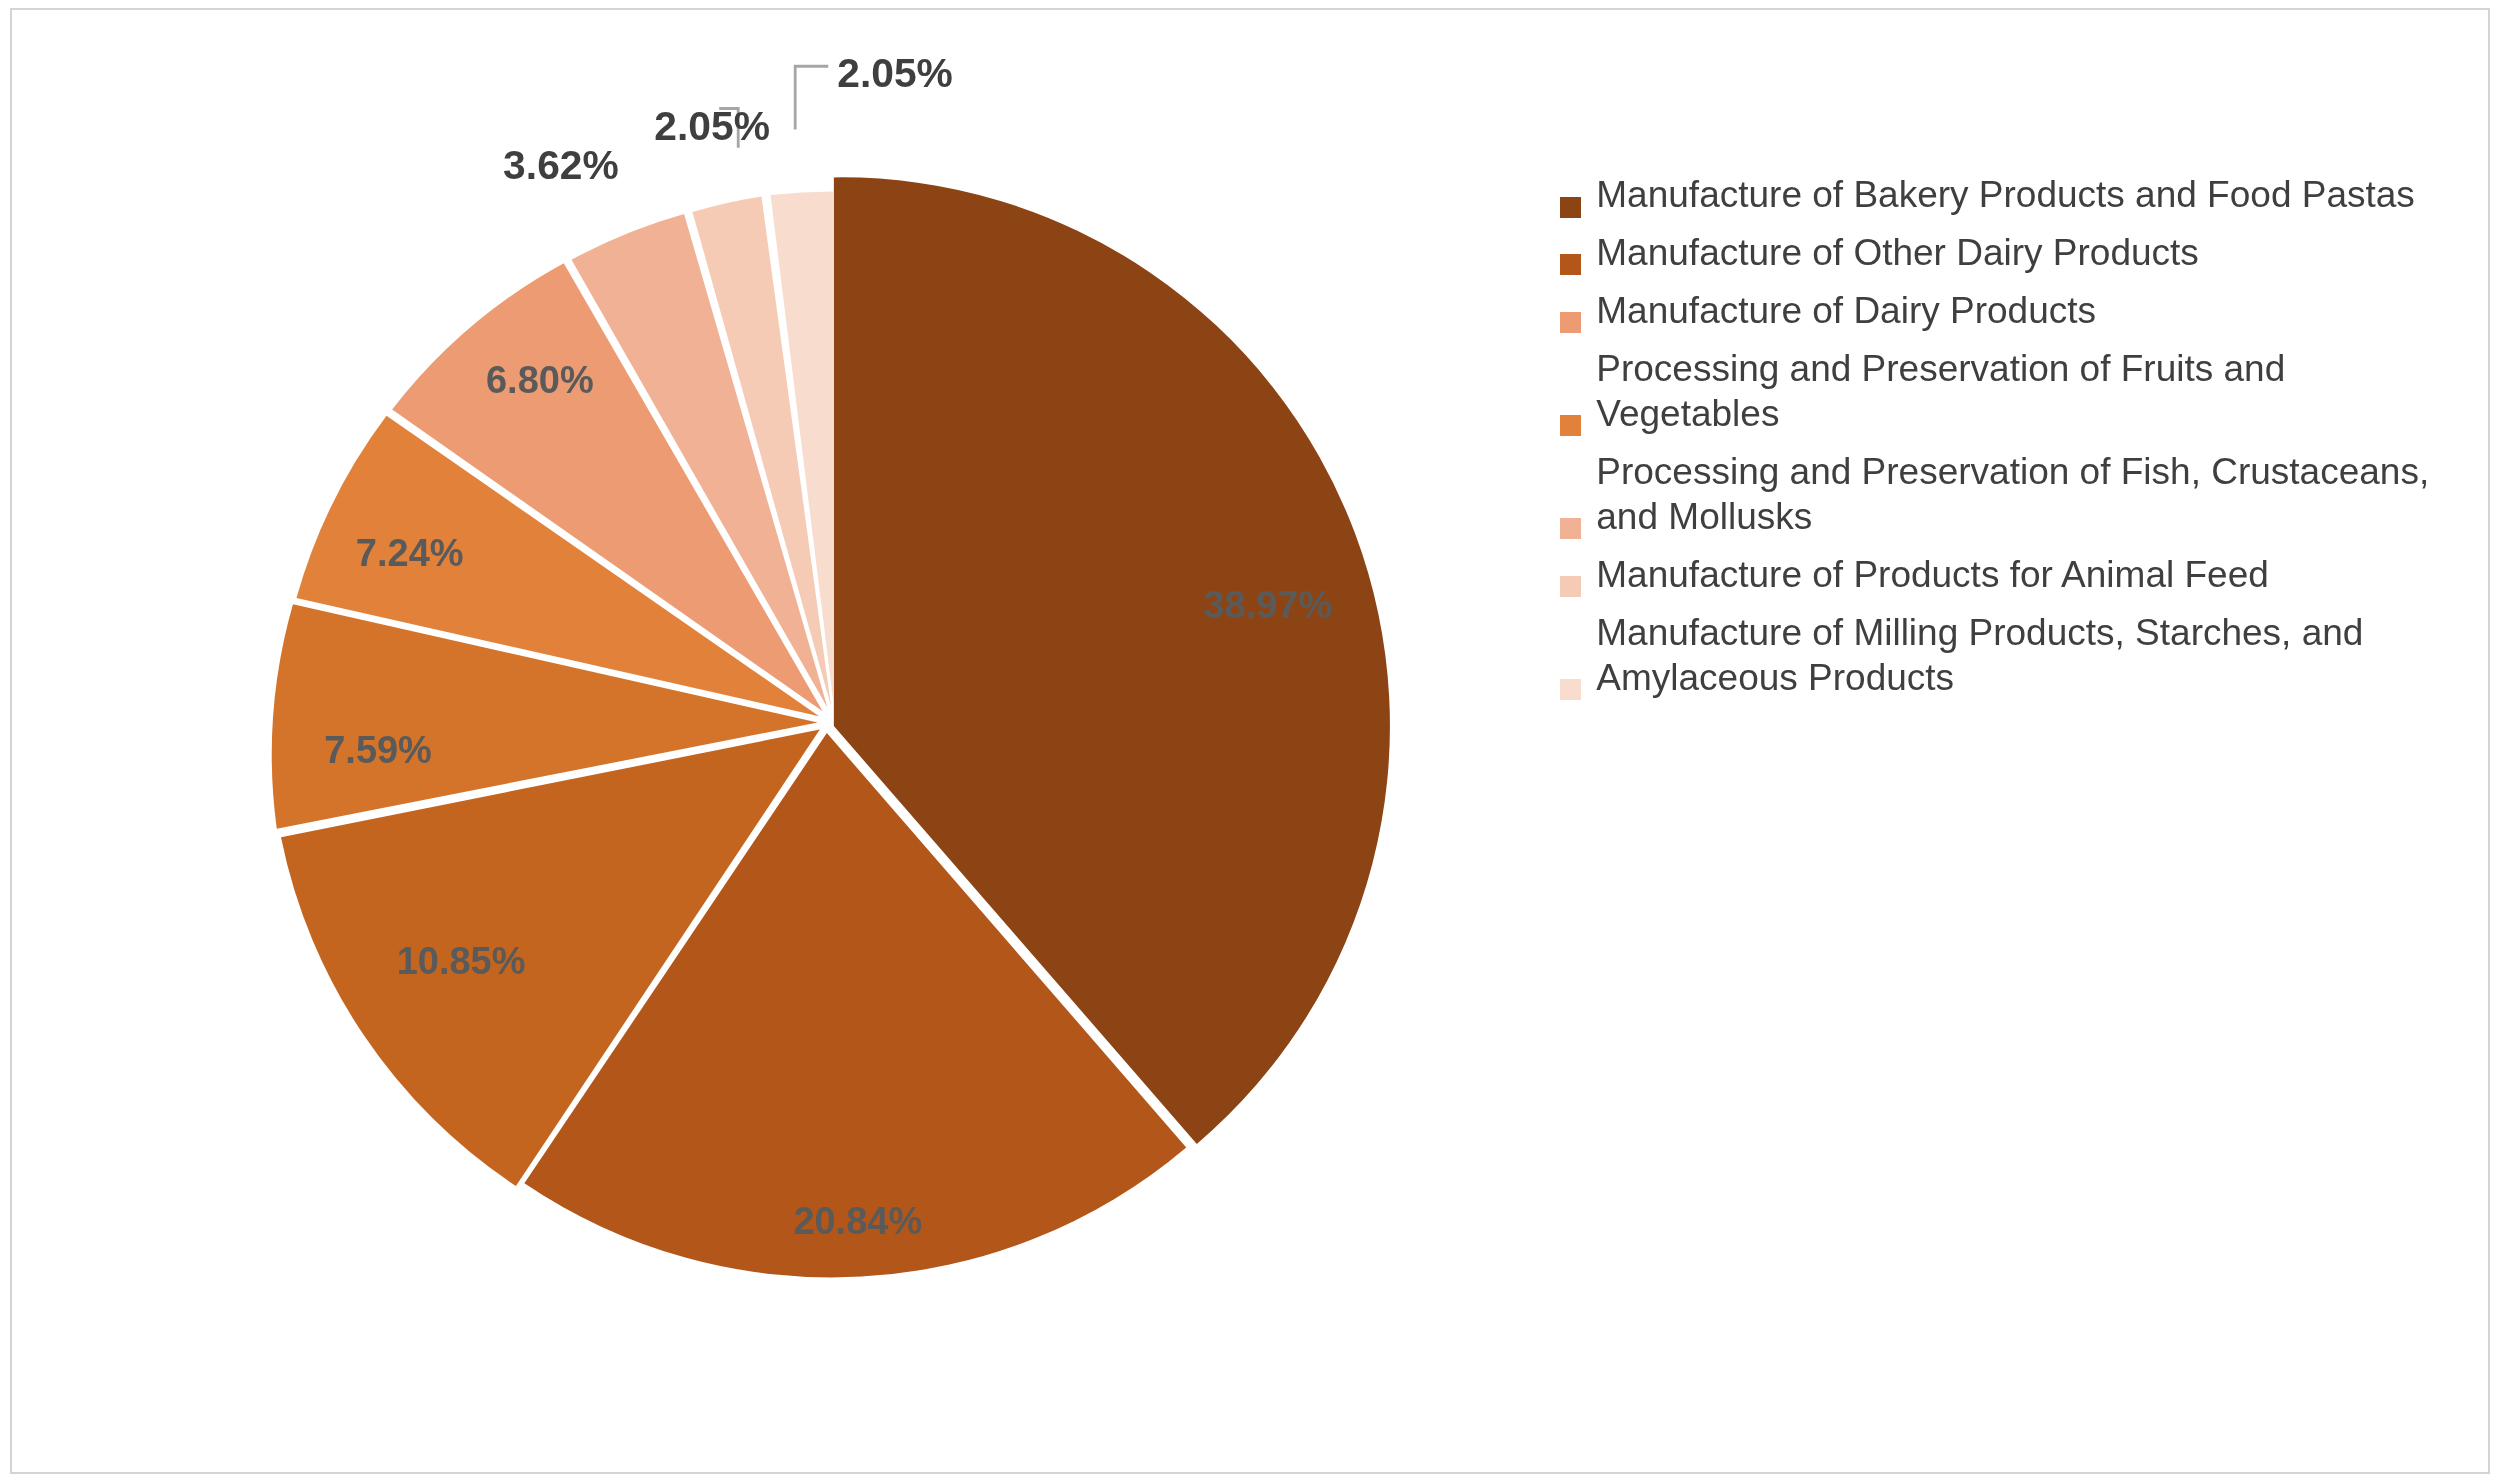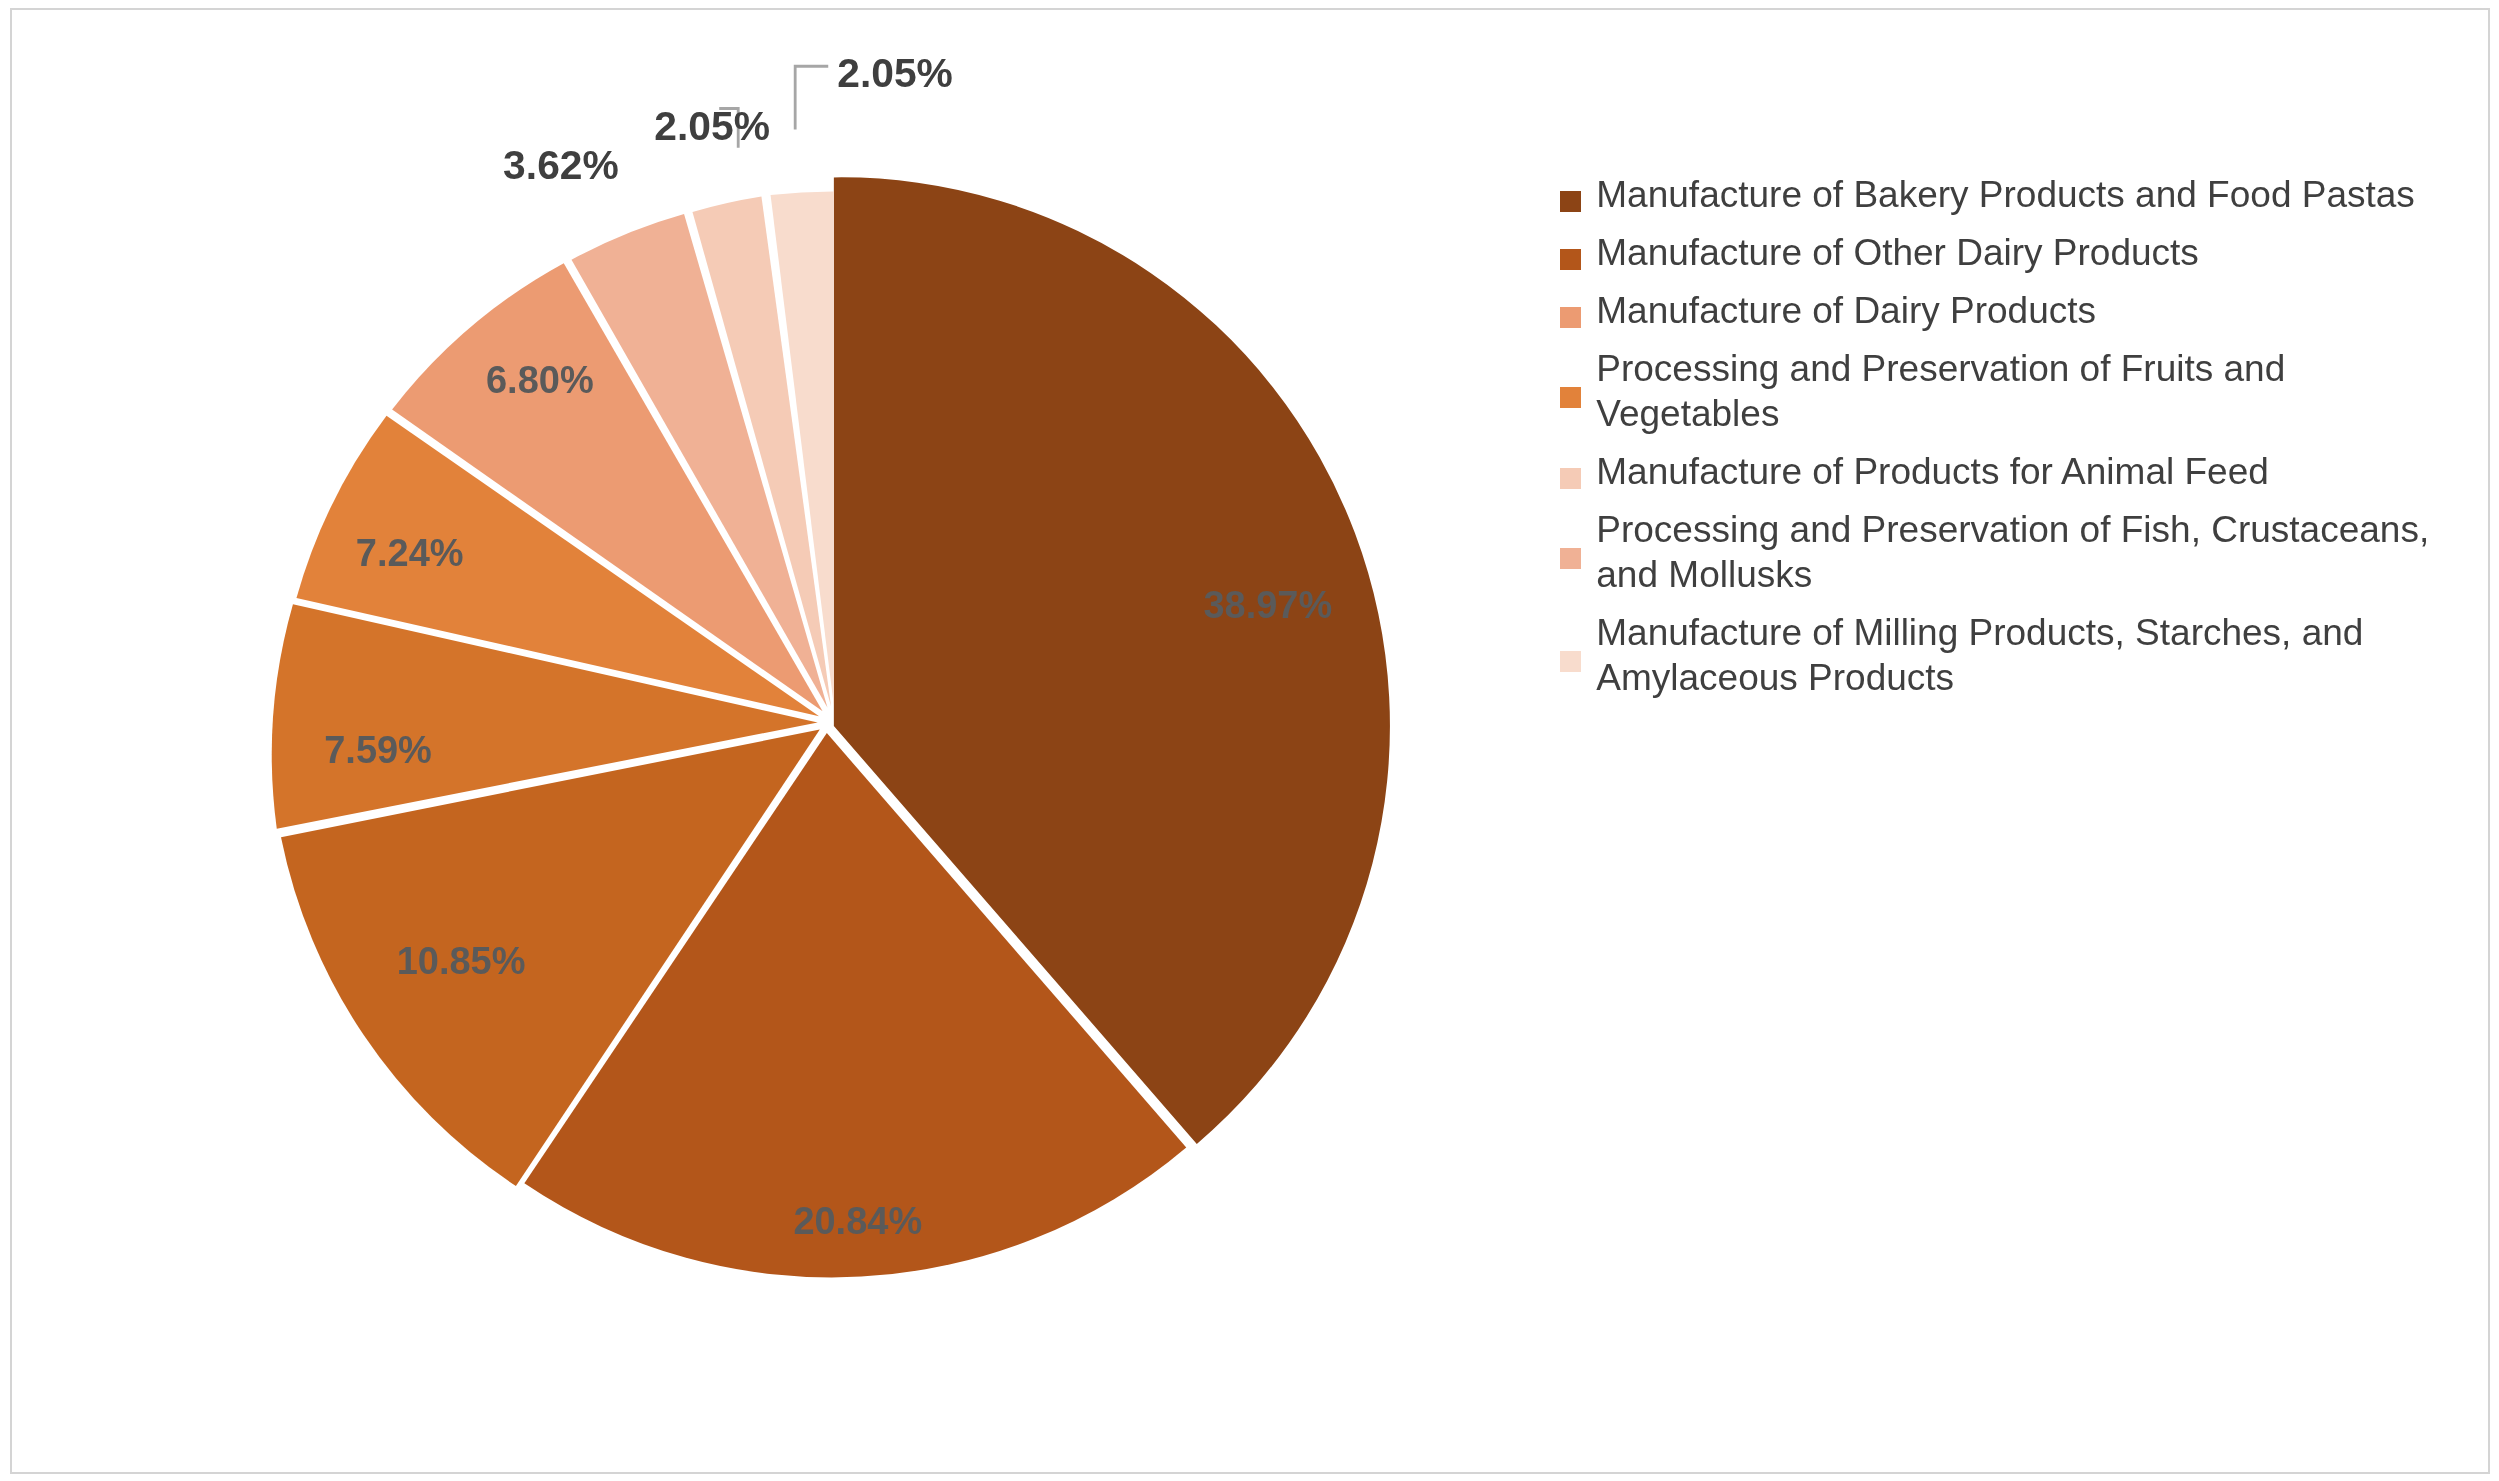--- a/index.html
+++ b/index.html
@@ -50,21 +50,21 @@
     fill: #3f3f3f;
   }
   #legend {
     position: absolute;
     left: 1548px;
     top: 162px;
     width: 886px;
   }
   .legend-item {
     display: flex;
-    align-items: center;
+    align-items: flex-end;
     margin-bottom: 12.7px;
   }
   .legend-swatch {
     width: 21px;
     height: 21px;
     flex: 0 0 21px;
     margin-top: 14px;
     margin-right: 15.5px;
   }
   .legend-label {
@@ -128,26 +128,26 @@
       </div>
       <div class="legend-item">
         <span class="legend-swatch" style="background:#EC9B72"></span>
         <span class="legend-label">Manufacture of Dairy Products</span>
       </div>
       <div class="legend-item">
         <span class="legend-swatch" style="background:#E2823A"></span>
         <span class="legend-label">Processing and Preservation of Fruits and Vegetables</span>
       </div>
       <div class="legend-item">
+        <span class="legend-swatch" style="background:#F0B195"></span>
+        <span class="legend-label">Processing and Preservation of Fish, Crustaceans, and Mollusks</span>
+      </div>
+      <div class="legend-item">
         <span class="legend-swatch" style="background:#F5CBB6"></span>
         <span class="legend-label">Manufacture of Products for Animal Feed</span>
-      </div>
-      <div class="legend-item">
-        <span class="legend-swatch" style="background:#F0B195"></span>
-        <span class="legend-label">Processing and Preservation of Fish, Crustaceans, and Mollusks</span>
       </div>
       <div class="legend-item">
         <span class="legend-swatch" style="background:#F8DCCD"></span>
         <span class="legend-label">Manufacture of Milling Products, Starches, and Amylaceous Products</span>
       </div>
     </div>
 
   </div>
 </div>
 

